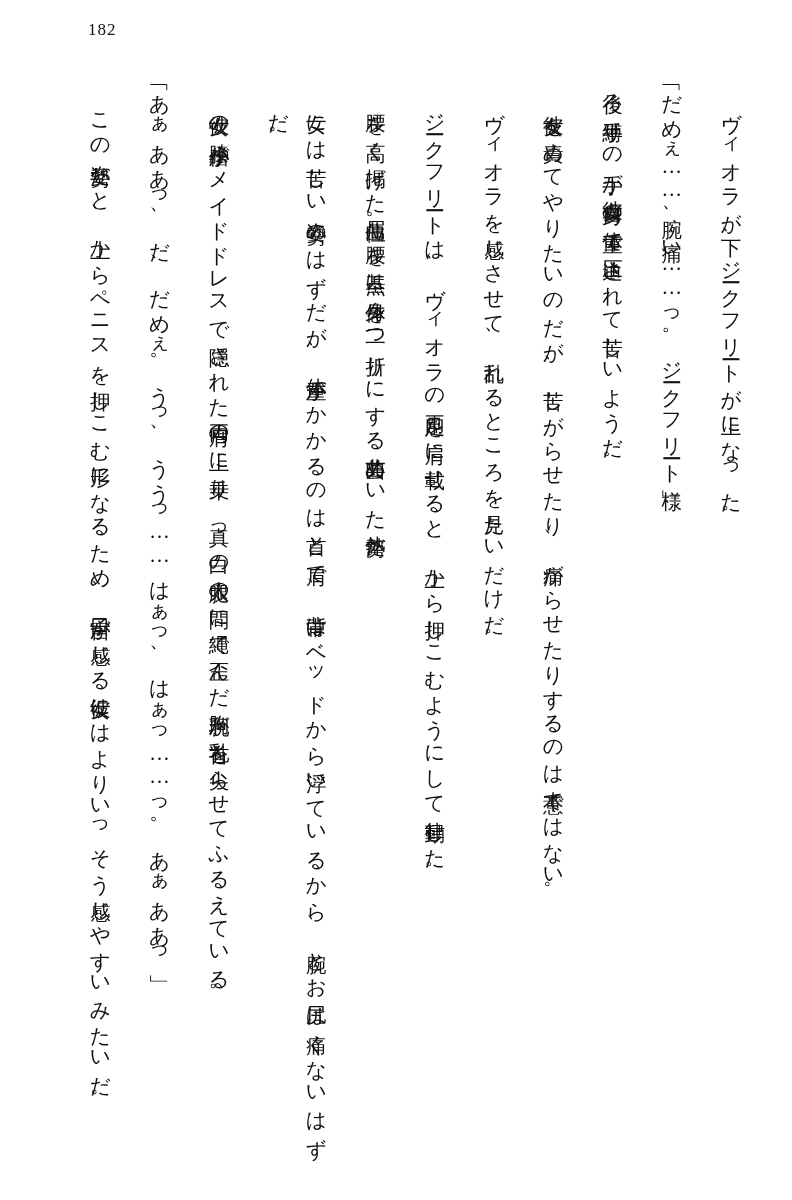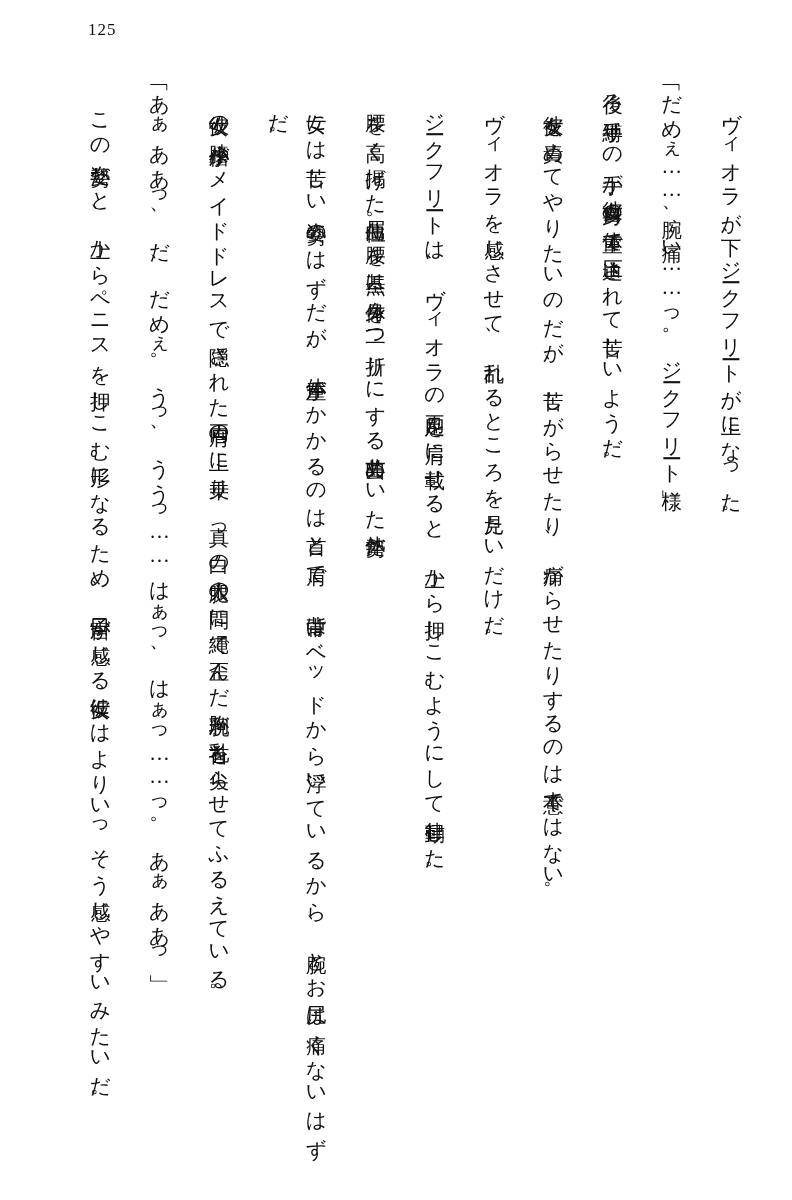--- a/index.html
+++ b/index.html
@@ -66,21 +66,21 @@
   }
   .para.noindent {
     padding-top: 0;
   }
 </style>
 </head>
 <body>
 
 <div class="page">
 
-  <div class="page-number">125</div>
+  <div class="page-number">182</div>
 
   <div class="text-block">
     <p class="para indent">ヴィオラが下、ジークフリートが上になった。</p>
     <p class="para noindent">「だめぇ……腕、痛い……っ。ジークフリート様」</p>
     <p class="para noindent">後ろ手縛りの手が彼女自身の体重で圧迫されて苦しいようだ。</p>
     <p class="para indent">彼女を責めてやりたいのだが、苦しがらせたり、痛がらせたりするのは本意ではない。</p>
     <p class="para indent">ヴィオラを感じさせて、乱れるところを見たいだけだ。</p>
     <p class="para indent">ジークフリートは、ヴィオラの両足を肩に載せると、上から押しこむようにして律動した。</p>
     <p class="para indent">腰を高く掲げた屈曲位。腰を基点に身体を二つ折りにする曲芸めいた体勢だ。</p>
     <p class="para indent">女には苦しい姿勢のはずだが、体重がかかるのは首と肩で、背中はベッドから浮いているから、腕とお尻は痛くないはずだ。</p>

